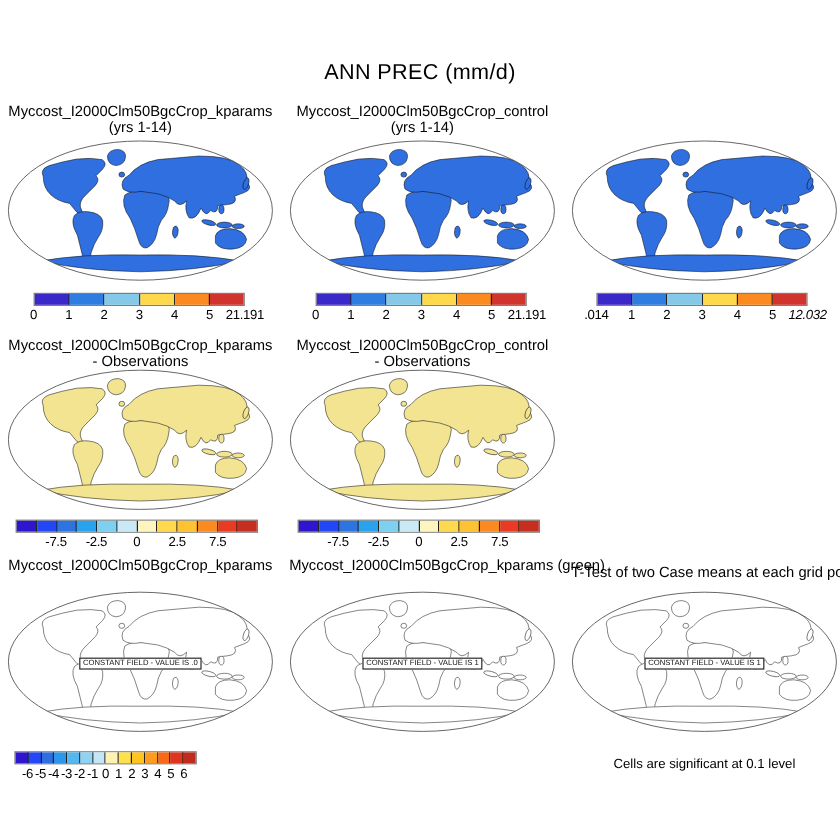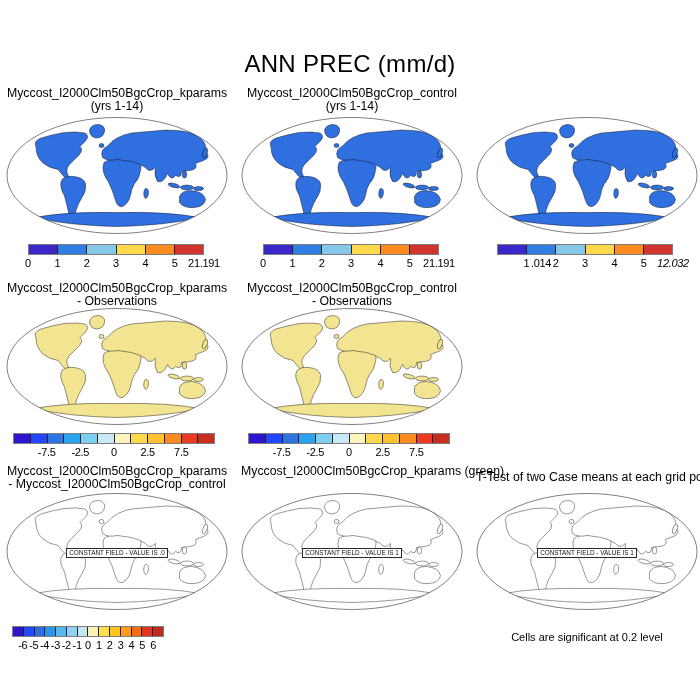--- a/index.html
+++ b/index.html
@@ -1,18 +1,18 @@
 <!DOCTYPE html>
 <html><head>
 <meta charset="utf-8">
 <style>
   html,body{margin:0;padding:0;background:#ffffff;}
   body{width:700px;height:700px;font-family:"Liberation Sans","DejaVu Sans",sans-serif;color:#000;}
   .page{position:relative;width:700px;height:700px;background:#fff;overflow:hidden;}
-  .main-title{position:absolute;left:0;top:50px;width:700px;text-align:center;font-size:24px;letter-spacing:0.3px;}
+  .main-title{position:absolute;left:0;top:50px;width:700px;text-align:center;font-size:18px;letter-spacing:0.3px;}
   .ptitle{position:absolute;width:222px;text-align:center;font-size:12.3px;line-height:13px;white-space:nowrap;}
   .ptitle div{white-space:nowrap;}
   .map{position:absolute;width:222px;height:119px;display:block;}
   .globe-fill{fill:#ffffff;}
   .globe-line{fill:none;stroke:#4a4a4a;stroke-width:0.7;}
   .cbar{position:absolute;}
   .cbar-segs{display:flex;height:11px;border:1px solid #7d7d7d;box-sizing:border-box;background:#fff;}
   .cbar-seg{flex:1 1 auto;border-right:1px solid #222;}
   .cbar-seg:last-child{border-right:none;}
   .cbar-labels{position:relative;height:13px;margin-top:2px;font-size:11px;}
@@ -200,21 +200,21 @@
   <div class="cbar" style="left:497px;top:244px;width:176px">
       <div class="cbar-segs">
         <div class="cbar-seg" style="background: rgb(58, 40, 201);"></div>
         <div class="cbar-seg" style="background: rgb(47, 125, 224);"></div>
         <div class="cbar-seg" style="background: rgb(133, 200, 232);"></div>
         <div class="cbar-seg" style="background: rgb(255, 217, 75);"></div>
         <div class="cbar-seg" style="background: rgb(251, 139, 32);"></div>
         <div class="cbar-seg" style="background: rgb(208, 52, 44);"></div>
       </div>
       <div class="cbar-labels">
-        <span class="cbar-label" style="left: 0%; margin-left: 44px;">.014</span>
+        <span class="cbar-label" style="left: 0%;">.014</span>
         <span class="cbar-label" style="left: 16.67%;">1</span>
         <span class="cbar-label" style="left: 33.33%;">2</span>
         <span class="cbar-label" style="left: 50%;">3</span>
         <span class="cbar-label" style="left: 66.67%;">4</span>
         <span class="cbar-label" style="left: 83.33%;">5</span>
         <span class="cbar-label" style="left: 100%; font-style: italic;">12.032</span>
       </div>
     </div>
 
   <div class="ptitle" style="left:6px;top:282px">
@@ -289,21 +289,20 @@
         <span class="cbar-label" style="left: 16.67%;">-7.5</span>
         <span class="cbar-label" style="left: 33.33%;">-2.5</span>
         <span class="cbar-label" style="left: 50%;">0</span>
         <span class="cbar-label" style="left: 66.67%;">2.5</span>
         <span class="cbar-label" style="left: 83.33%;">7.5</span>
       </div>
     </div>
 
   <div class="ptitle" style="left:6px;top:465px">
     <div>Myccost_I2000Clm50BgcCrop_kparams</div>
-    <div>- Myccost_I2000Clm50BgcCrop_control</div>
   </div>
   <div class="ptitle" style="left:241px;top:465px">
     <div>Myccost_I2000Clm50BgcCrop_kparams (green)</div>
   </div>
   <div class="ptitle" style="left:476px;top:471px">
     <div>T-Test of two Case means at each grid point</div>
   </div>
 
   <svg class="map" style="left:6px;top:492px" viewBox="0 0 222 119">
     <ellipse class="globe-fill" cx="111" cy="59.5" rx="110" ry="58"></ellipse>
@@ -364,15 +363,15 @@
         <span class="cbar-label" style="left: 50%;">0</span>
         <span class="cbar-label" style="left: 57.14%;">1</span>
         <span class="cbar-label" style="left: 64.29%;">2</span>
         <span class="cbar-label" style="left: 71.43%;">3</span>
         <span class="cbar-label" style="left: 78.57%;">4</span>
         <span class="cbar-label" style="left: 85.71%;">5</span>
         <span class="cbar-label" style="left: 92.86%;">6</span>
       </div>
     </div>
 
-  <div class="caption" style="left:476px;top:631px">Cells are significant at 0.2 level</div>
+  <div class="caption" style="left:476px;top:631px">Cells are significant at 0.1 level</div>
 
 </div>
 
 </body></html>

